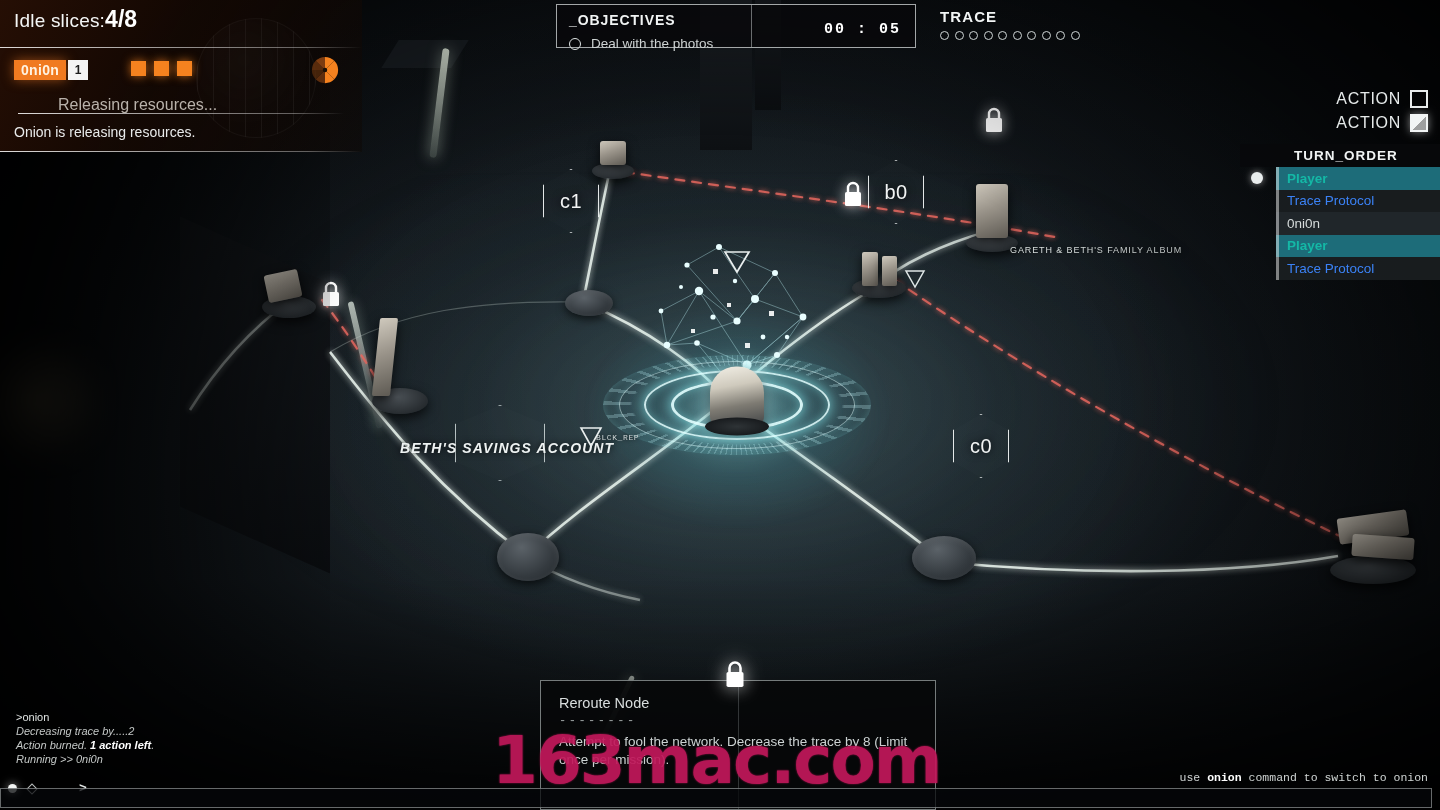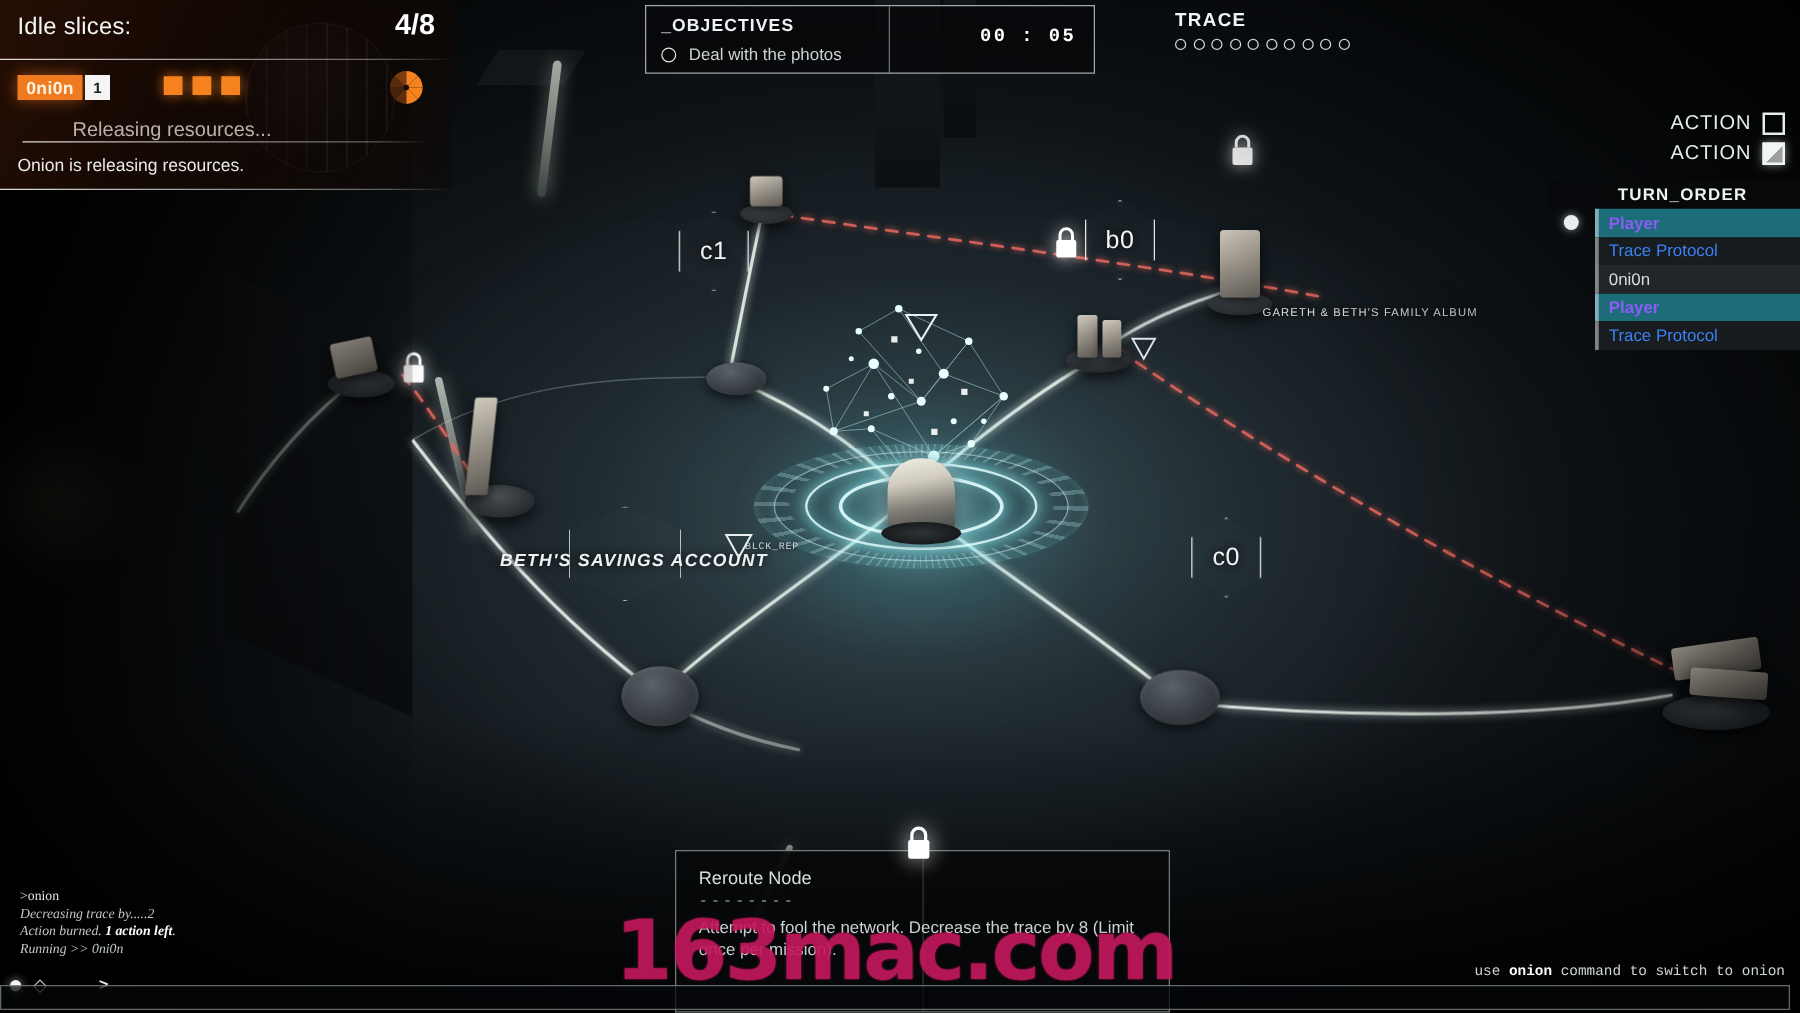--- a/index.html
+++ b/index.html
@@ -179,21 +179,21 @@
   #idle-panel .globe {
     position: absolute; right: 46px; top: 18px; width: 120px; height: 120px;
     border-radius: 50%; opacity: .10;
     background:
       repeating-linear-gradient(90deg, rgba(255,255,255,.5) 0 1px, rgba(0,0,0,0) 1px 16px),
       radial-gradient(circle at 40% 35%, rgba(255,255,255,.25), rgba(0,0,0,0) 70%);
     border: 1px solid rgba(255,255,255,.35);
   }
   .idle-head {
     position: absolute; left: 14px; top: 6px; right: 14px;
-    display: flex; justify-content: space-between; align-items: baseline; gap: 24px;
+    display: flex; justify-content: flex-start; align-items: baseline;
   }
   .idle-head .lbl { color: #f4f6f6; font-size: 19px; letter-spacing: .2px; }
   .idle-head .val { color: #ffffff; font-size: 23px; font-weight: 700; }
   .hr-line { position: absolute; height: 1px; background: linear-gradient(90deg, rgba(255,255,255,.85), rgba(255,255,255,.35) 85%, rgba(255,255,255,0)); }
 
   .tag-name {
     position: absolute; left: 14px; top: 60px; height: 20px; padding: 0 7px;
     background: #f07a20; color: #fff3e2; font-size: 14px; font-weight: 700;
     display: flex; align-items: center; letter-spacing: .3px;
     box-shadow: 0 0 12px rgba(240,122,32,.55);
@@ -208,21 +208,21 @@
   .onion-icon { position: absolute; right: 22px; top: 55px; width: 30px; height: 30px; }
   .status-sub {
     position: absolute; left: 58px; top: 96px; color: #b9b2ab; font-size: 16px;
   }
   .status-main {
     position: absolute; left: 14px; top: 124px; color: #e8eaea; font-size: 14px;
   }
 
   
   #objectives {
-    position: absolute; left: 516px; top: 4px; width: 360px; height: 55px;
+    position: absolute; left: 556px; top: 4px; width: 360px; height: 44px;
     border: 1px solid rgba(225,230,230,0.72);
     background: rgba(8,8,10,0.80);
     text-align: center;
   }
   #objectives .divider {
     position: absolute; left: 194px; top: 0; bottom: 0; width: 1px;
     background: rgba(225,230,230,0.45);
   }
   .obj-title {
     position: absolute; left: 12px; top: 7px; color: #f0f3f3;
@@ -260,21 +260,21 @@
   .to-list { display: flex; flex-direction: column; }
   .to-row { position: relative; height: 22.5px; display: flex; align-items: center; }
   .to-marker {
     position: absolute; left: 11px; width: 12px; height: 12px; border-radius: 50%;
     background: #e9eded; box-shadow: 0 0 7px rgba(255,255,255,.55);
   }
   .to-bar { position: absolute; left: 36px; right: 0; top: 0; bottom: 0; }
   .to-bar .edge { position: absolute; left: 0; top: 0; bottom: 0; width: 3px; background: rgba(255,255,255,.45); }
   .to-name { position: relative; z-index: 2; padding-left: 47px; font-size: 13.5px; }
   .to-row.active .to-bar { background: #1d6c79; }
-  .to-row.active .to-name { color: #8b5cf6; font-weight: 700; }
+  .to-row.active .to-name { color: #14b8a6; font-weight: 700; }
   .to-row.idle .to-bar { background: rgba(26,30,33,0.92); }
   .to-row.idle .to-name { color: #3b82f6; }
   .to-row.self .to-bar { background: rgba(34,40,44,0.95); }
   .to-row.self .to-name { color: #d6dcdc; }
 
   
   #tooltip {
     position: absolute; left: 540px; top: 680px; width: 396px; height: 130px;
     border: 1px solid rgba(210,218,218,0.55);
     background: rgba(6,7,9,0.93);
@@ -287,21 +287,21 @@
   .tt-dashes { color: #9aa1a1; font-size: 12px; letter-spacing: 2.5px; margin: 3px 0 5px; font-family:"Liberation Mono",monospace; }
   .tt-kind { color: #e8a33a; font-size: 13.5px; font-weight: 700; font-style: italic; }
   .tt-dash2 { color: #cfd5d5; font-size: 13.5px; }
   .tt-sub { color: #e4e9e9; font-size: 13.5px; font-weight: 700; font-style: italic; }
   .tt-desc { color: #ccd2d2; font-size: 13.5px; line-height: 1.35; margin-top: 2px; }
   .tt-lock { position: absolute; left: 182px; top: -22px; width: 24px; height: 32px; filter: drop-shadow(0 0 9px rgba(255,255,255,.8)); }
 
   
   #console {
     position: absolute; left: 16px; bottom: 44px;
-    font-family: Liberation Serif, serif; font-size: 11px; line-height: 1.28;
+    font-family: Liberation Sans, sans-serif; font-size: 11px; line-height: 1.28;
     color: #c3c7c6;
   }
   #console .c-line { white-space: pre; font-style: italic; }
   #console .c-line.cmd { color: #dfe3e2; font-style: normal; }
   #console b { color: #fff; }
   #console-bar { position: absolute; left: 8px; bottom: 14px; display: flex; align-items: center; gap: 11px; }
   .cdot { width: 9px; height: 9px; border-radius: 50%; background: #f3f5f4; box-shadow: 0 0 8px rgba(255,255,255,.6); }
   .cdia { width: 8px; height: 8px; border: 1.3px solid #b9bdbc; transform: rotate(45deg); }
   .cprompt { color: #e6eae9; font-family:"Liberation Mono",monospace; font-size: 13px; font-weight: 700; margin-left: 32px; }
 

